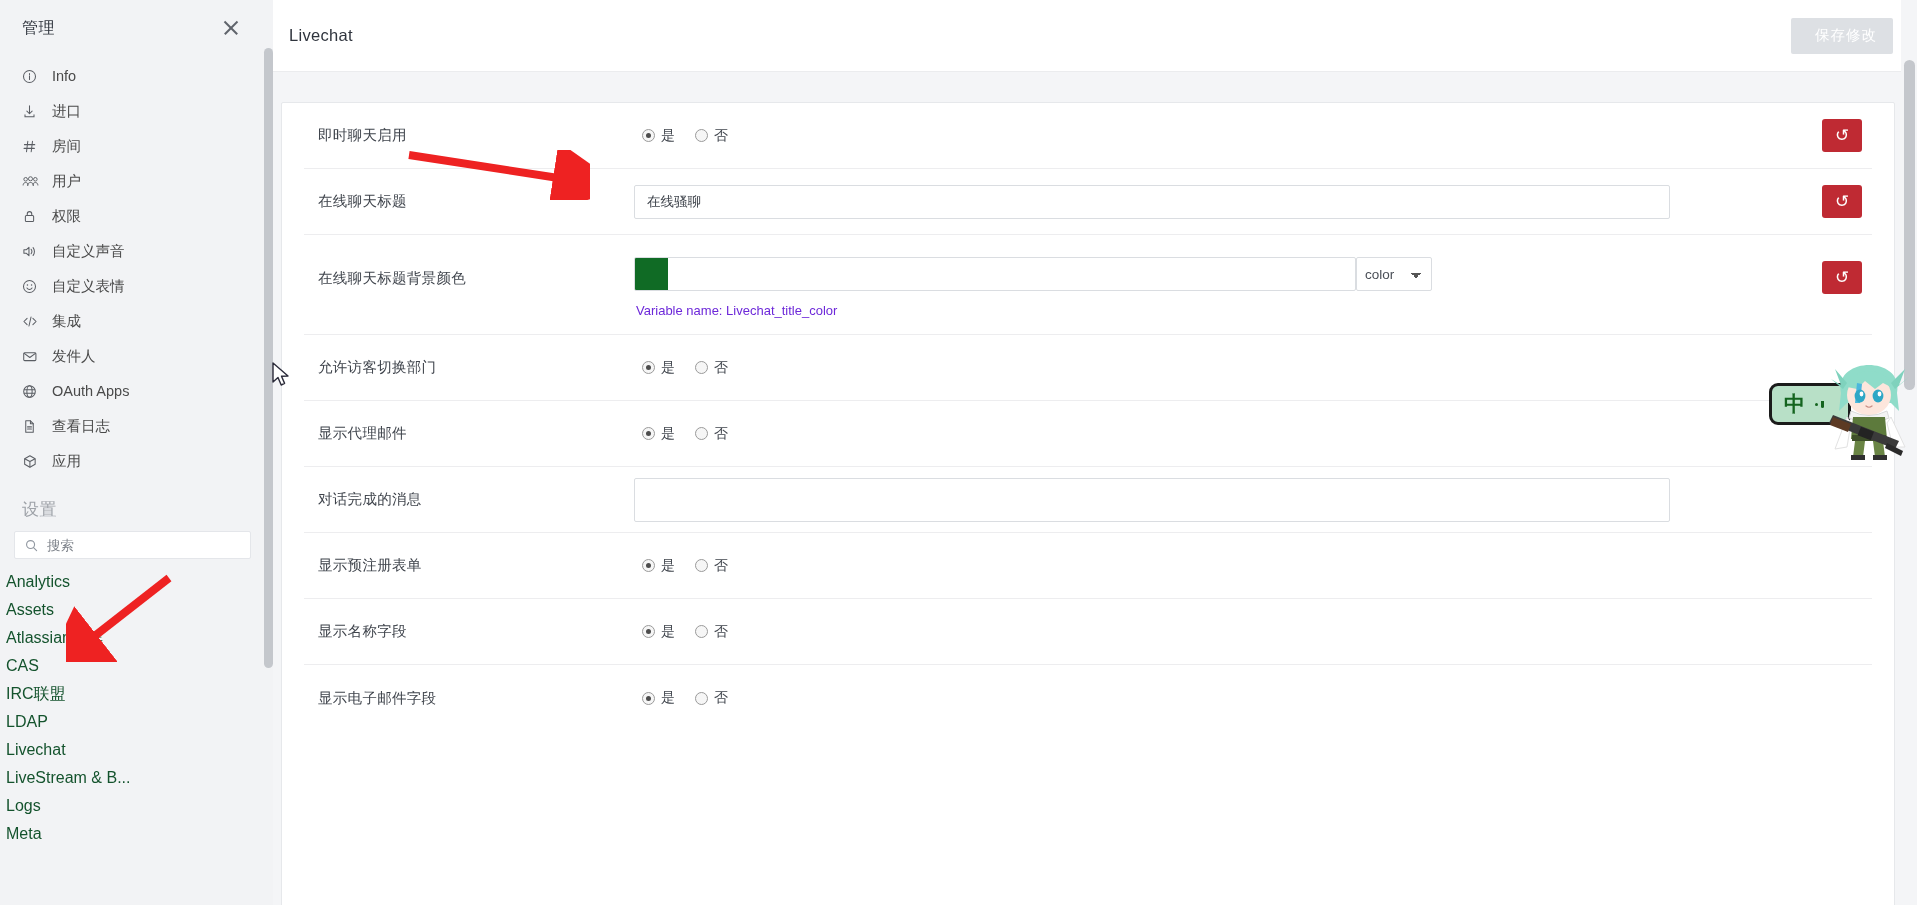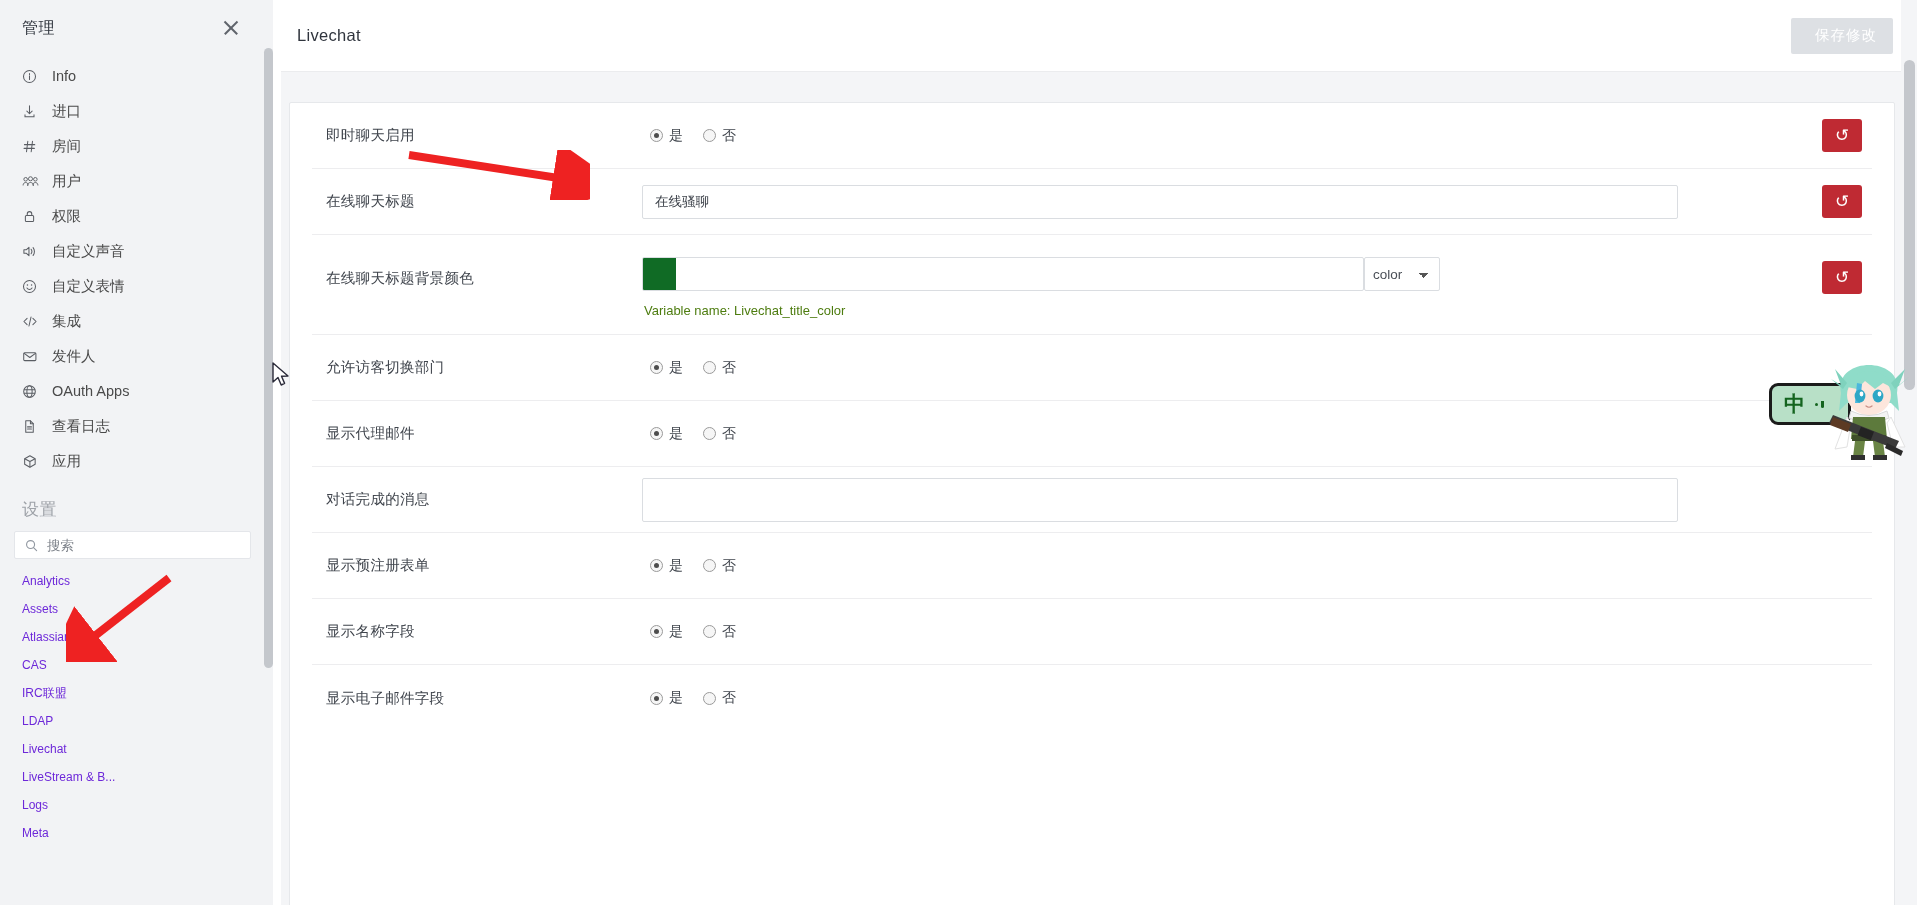--- a/index.html
+++ b/index.html
@@ -7,21 +7,20 @@
     width: 1917px; height: 905px;
     overflow: hidden;
     font-family: "Liberation Sans", "DejaVu Sans", sans-serif;
     background: #ffffff;
   }
   #app {
     position: relative;
     width: 1917px; height: 859px;
     display: flex;
     background: #ffffff;
-    gap: 8px;
   }
 
   
   .sidebar {
     position: relative;
     width: 273px;
     height: 905px;
     background: #f2f3f5;
     flex: 0 0 273px;
     overflow: hidden;
@@ -112,23 +111,23 @@
     color: #6b7078;
     width: 100%;
     margin-left: 8px;
     background: transparent;
     font-family: inherit;
   }
   .search-input::placeholder { color: #7d828a; }
 
   .settings-list { padding-top: 2px; }
   .settings-item {
-    font-size: 12px;
-    color: #6d28d9;
-    padding: 0 22px;
+    font-size: 16px;
+    color: #14532d;
+    padding: 0 6px;
     height: 21px;
     line-height: 21px;
     margin-bottom: 7px;
     cursor: pointer;
     white-space: nowrap;
   }
 
   
   .sb-track {
     position: absolute;
@@ -307,21 +306,21 @@
     outline: none;
     appearance: none;
     background-image: linear-gradient(45deg, transparent 50%, #555 50%), linear-gradient(135deg, #555 50%, transparent 50%);
     background-position: calc(100% - 15px) 15px, calc(100% - 10px) 15px;
     background-size: 5px 5px, 5px 5px;
     background-repeat: no-repeat;
     cursor: pointer;
   }
   .var-hint {
     font-size: 13px;
-    color: #4d7c0f;
+    color: #6d28d9;
     padding-left: 2px;
     margin-top: 12px;
   }
 
   
   .main-sb-track {
     position: absolute;
     top: 0; right: 0;
     width: 16px; height: 905px;
     background: #f4f5f7;

